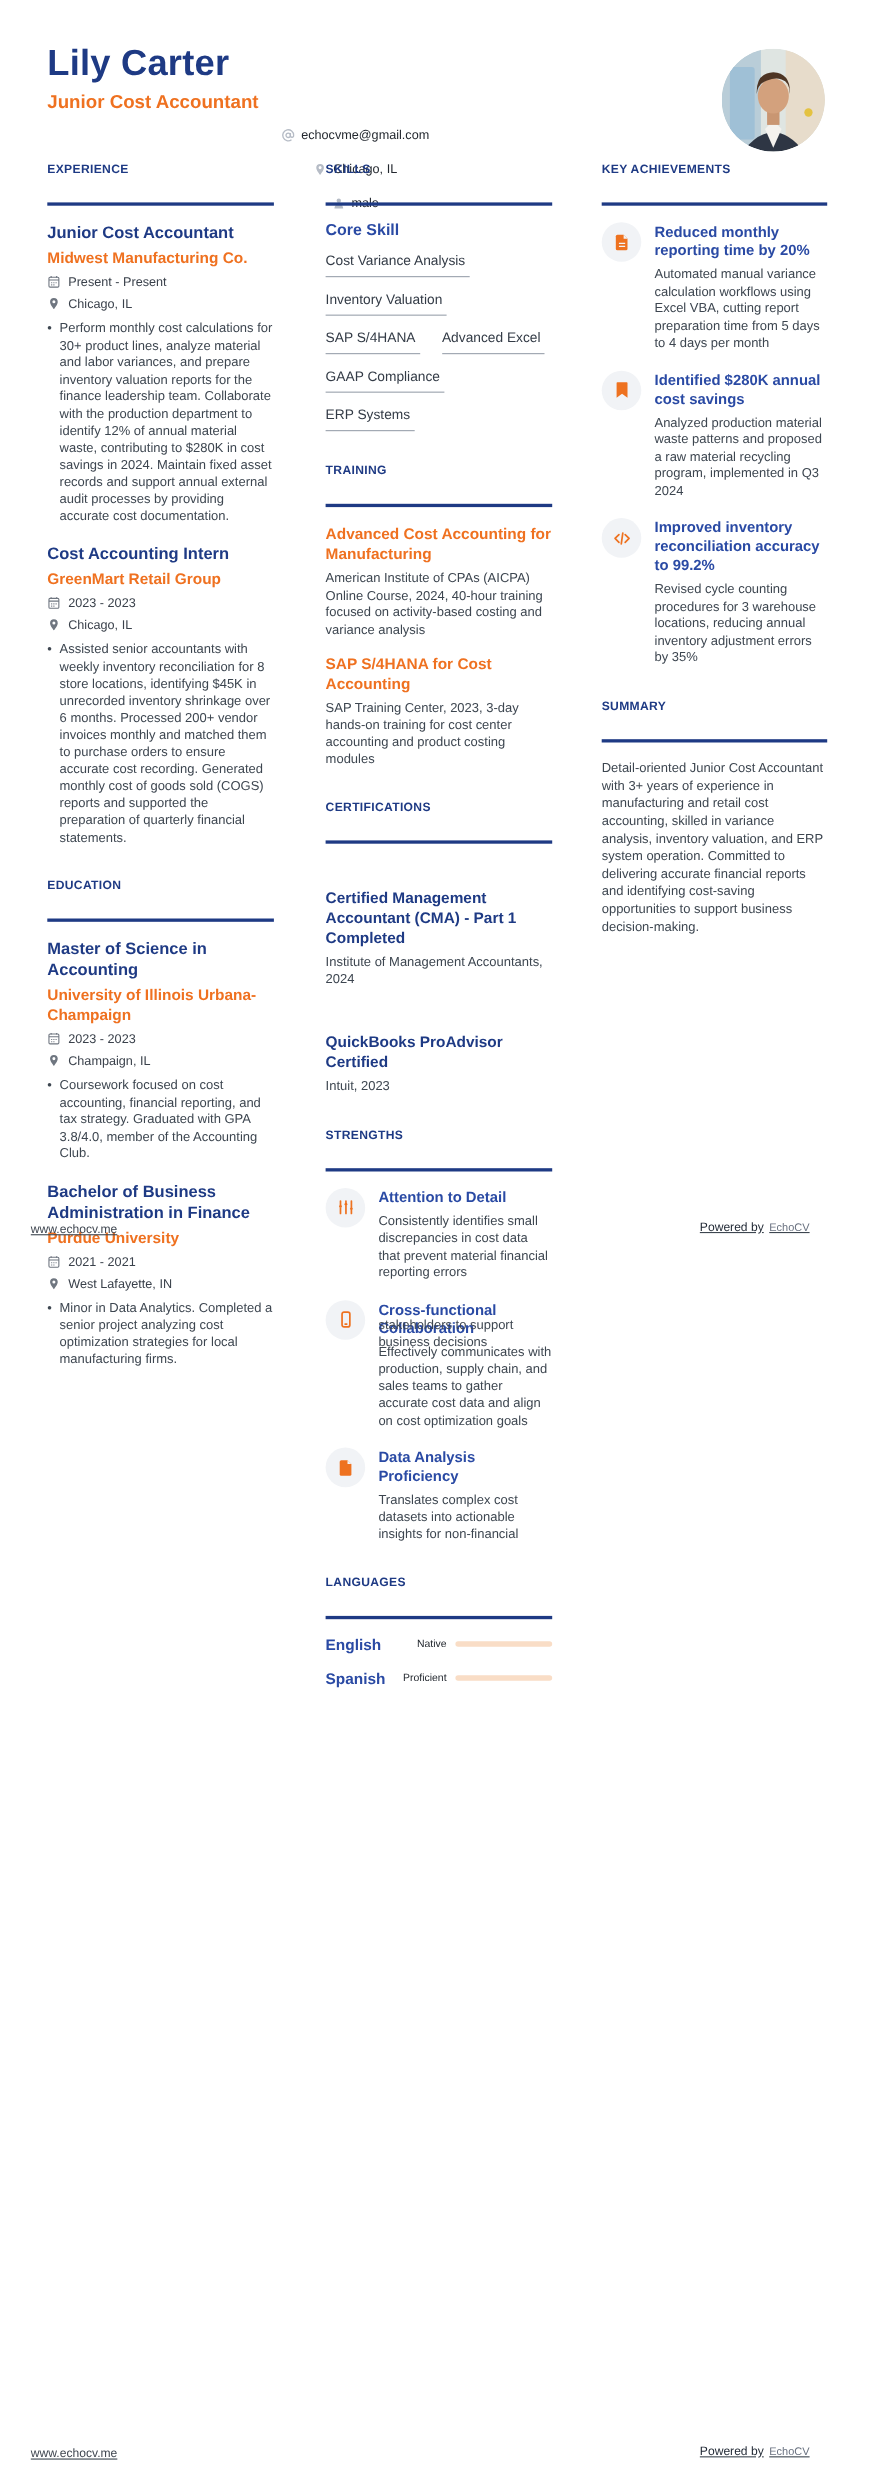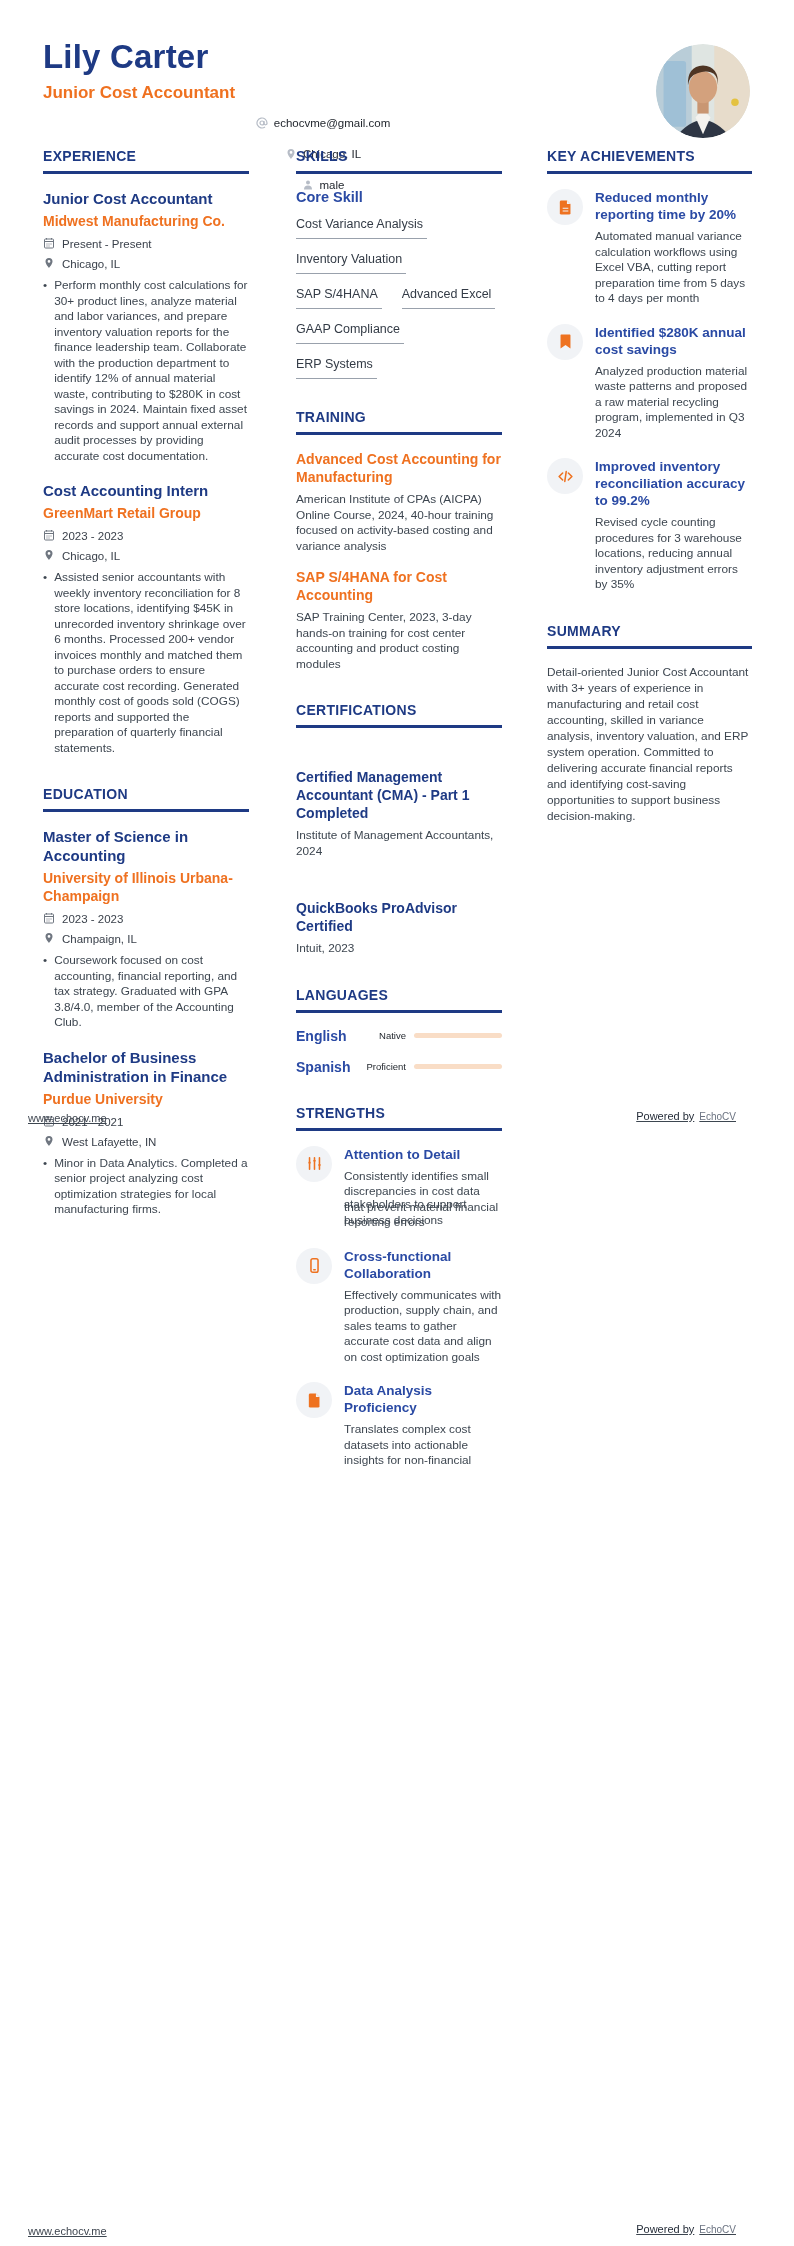--- a/index.html
+++ b/index.html
@@ -19,22 +19,22 @@
   .cicon { width:13px; height:13px; display:inline-flex; align-items:center; justify-content:center; color:#b6bcc6; }
   .cicon svg { width:12px; height:12px; }
   .photo { position:absolute; left:656px; top:44px; width:94px; height:94px;
            border-radius:50%; overflow:hidden; }
   
   .col { position:absolute; top:148px; }
   .col-left   { left:43px;  width:206px; }
   .col-mid    { left:296px; width:206px; }
   .col-right  { left:547px; width:205px; }
   .section { margin-bottom:30px; }
-  .sec-head { font-size:14px; font-weight:bold; color:#1e3a84; letter-spacing:.3px;
-              border-bottom:3px solid #1e3a84; padding-bottom:7px; margin-bottom:15px; }
+  .sec-head { font-size:11px; font-weight:bold; color:#1e3a84; letter-spacing:.3px;
+              border-bottom:3px solid #1e3a84; padding-bottom:24px; margin-bottom:15px; }
   
   .xitem { margin-bottom:17px; }
   .xtitle { font-size:15px; font-weight:bold; color:#1e3a84; line-height:19px; }
   .xorg   { font-size:14px; font-weight:bold; color:#ef7120; line-height:18px; margin-top:4px; }
   .meta { display:flex; align-items:flex-end; gap:6px; margin-top:7px;
           font-size:11.5px; color:#3a414b; }
   .micon { width:13px; height:13px; color:#6f7680; flex:0 0 auto; }
   .micon svg { width:12px; height:12px; display:block; }
   .bullet { display:flex; gap:7px; margin-top:8px; font-size:11.8px; line-height:15.5px; color:#3d4650; }
   .bullet .dot { flex:0 0 auto; font-size:11.8px; }
@@ -286,81 +286,81 @@
       <div class="tname-blue">Certified Management Accountant (CMA) - Part 1 Completed</div>
       <div class="tdesc">Institute of Management Accountants, 2024</div>
     </div>
     <div class="titem">
       <div class="tname-blue">QuickBooks ProAdvisor Certified</div>
       <div class="tdesc">Intuit, 2023</div>
     </div>
   </div>
 
   <div class="section">
+    <div class="sec-head">STRENGTHS</div>
+
+    <div class="icard">
+      <span class="icircle">
+        <svg viewBox="0 0 24 24" fill="none" stroke="currentColor" stroke-width="2.2" stroke-linecap="round">
+            <path d="M5 4v5M5 13v7M12 4v2M12 10v10M19 4v8M19 16v4"></path>
+            <circle cx="5" cy="11" r="1.8" fill="currentColor" stroke="none"></circle>
+            <circle cx="12" cy="8" r="1.8" fill="currentColor" stroke="none"></circle>
+            <circle cx="19" cy="14" r="1.8" fill="currentColor" stroke="none"></circle>
+          </svg>
+      </span>
+      <div class="ibody">
+        <div class="ititle">Attention to Detail</div>
+        <div class="idesc">Consistently identifies small discrepancies in cost data that prevent material financial reporting errors</div>
+      </div>
+    </div>
+
+    <div class="icard">
+      <span class="icircle">
+        <svg viewBox="0 0 24 24" fill="none" stroke="currentColor" stroke-width="2.2">
+            <rect x="7" y="2.5" width="10" height="19" rx="2.5"></rect>
+            <path d="M11 18h2" stroke-linecap="round"></path>
+          </svg>
+      </span>
+      <div class="ibody">
+        <div class="ititle">Cross-functional Collaboration</div>
+        <div class="idesc">Effectively communicates with production, supply chain, and sales teams to gather accurate cost data and align on cost optimization goals</div>
+      </div>
+    </div>
+
+    <div class="icard">
+      <span class="icircle">
+        <svg viewBox="0 0 24 24" fill="currentColor">
+            <path d="M6 2h8l5 5v13a2 2 0 0 1-2 2H6a2 2 0 0 1-2-2V4a2 2 0 0 1 2-2z"></path>
+            <path d="M14 2v5h5" fill="#f1f3f6"></path>
+          </svg>
+      </span>
+      <div class="ibody">
+        <div class="ititle">Data Analysis Proficiency</div>
+        <div class="idesc">Translates complex cost datasets into actionable insights for non-financial</div>
+      </div>
+    </div>
+  </div>
+
+  <div class="section">
     <div class="sec-head">LANGUAGES</div>
     <div class="lang-row">
       <span class="lang-name">English</span>
       <span class="lang-level">Native</span>
       <span class="lang-track">
         <span class="lang-fill" style="width: 100%;"></span>
       </span>
     </div>
     <div class="lang-row">
       <span class="lang-name">Spanish</span>
       <span class="lang-level">Proficient</span>
       <span class="lang-track">
         <span class="lang-fill" style="width: 80%;"></span>
       </span>
     </div>
   </div>
-
-  <div class="section">
-    <div class="sec-head">STRENGTHS</div>
-
-    <div class="icard">
-      <span class="icircle">
-        <svg viewBox="0 0 24 24" fill="none" stroke="currentColor" stroke-width="2.2" stroke-linecap="round">
-            <path d="M5 4v5M5 13v7M12 4v2M12 10v10M19 4v8M19 16v4"></path>
-            <circle cx="5" cy="11" r="1.8" fill="currentColor" stroke="none"></circle>
-            <circle cx="12" cy="8" r="1.8" fill="currentColor" stroke="none"></circle>
-            <circle cx="19" cy="14" r="1.8" fill="currentColor" stroke="none"></circle>
-          </svg>
-      </span>
-      <div class="ibody">
-        <div class="ititle">Attention to Detail</div>
-        <div class="idesc">Consistently identifies small discrepancies in cost data that prevent material financial reporting errors</div>
-      </div>
-    </div>
-
-    <div class="icard">
-      <span class="icircle">
-        <svg viewBox="0 0 24 24" fill="none" stroke="currentColor" stroke-width="2.2">
-            <rect x="7" y="2.5" width="10" height="19" rx="2.5"></rect>
-            <path d="M11 18h2" stroke-linecap="round"></path>
-          </svg>
-      </span>
-      <div class="ibody">
-        <div class="ititle">Cross-functional Collaboration</div>
-        <div class="idesc">Effectively communicates with production, supply chain, and sales teams to gather accurate cost data and align on cost optimization goals</div>
-      </div>
-    </div>
-
-    <div class="icard">
-      <span class="icircle">
-        <svg viewBox="0 0 24 24" fill="currentColor">
-            <path d="M6 2h8l5 5v13a2 2 0 0 1-2 2H6a2 2 0 0 1-2-2V4a2 2 0 0 1 2-2z"></path>
-            <path d="M14 2v5h5" fill="#f1f3f6"></path>
-          </svg>
-      </span>
-      <div class="ibody">
-        <div class="ititle">Data Analysis Proficiency</div>
-        <div class="idesc">Translates complex cost datasets into actionable insights for non-financial</div>
-      </div>
-    </div>
-  </div>
 </div>
 
 <div class="col col-right">
 
   <div class="section">
     <div class="sec-head">KEY ACHIEVEMENTS</div>
 
     <div class="icard">
       <span class="icircle">
         <svg viewBox="0 0 24 24" fill="currentColor">

